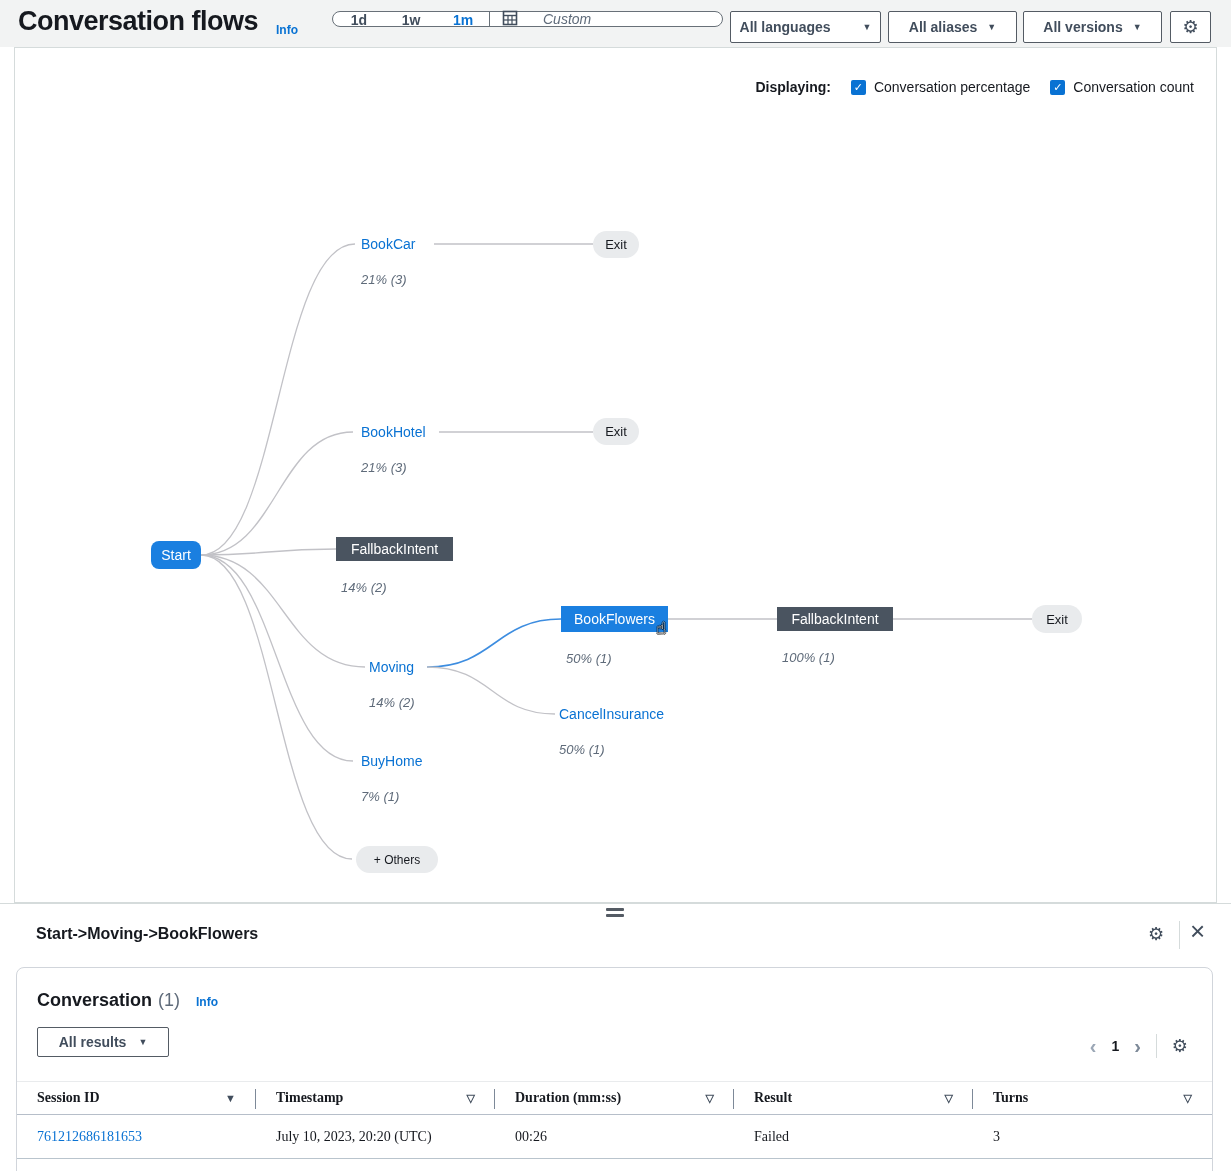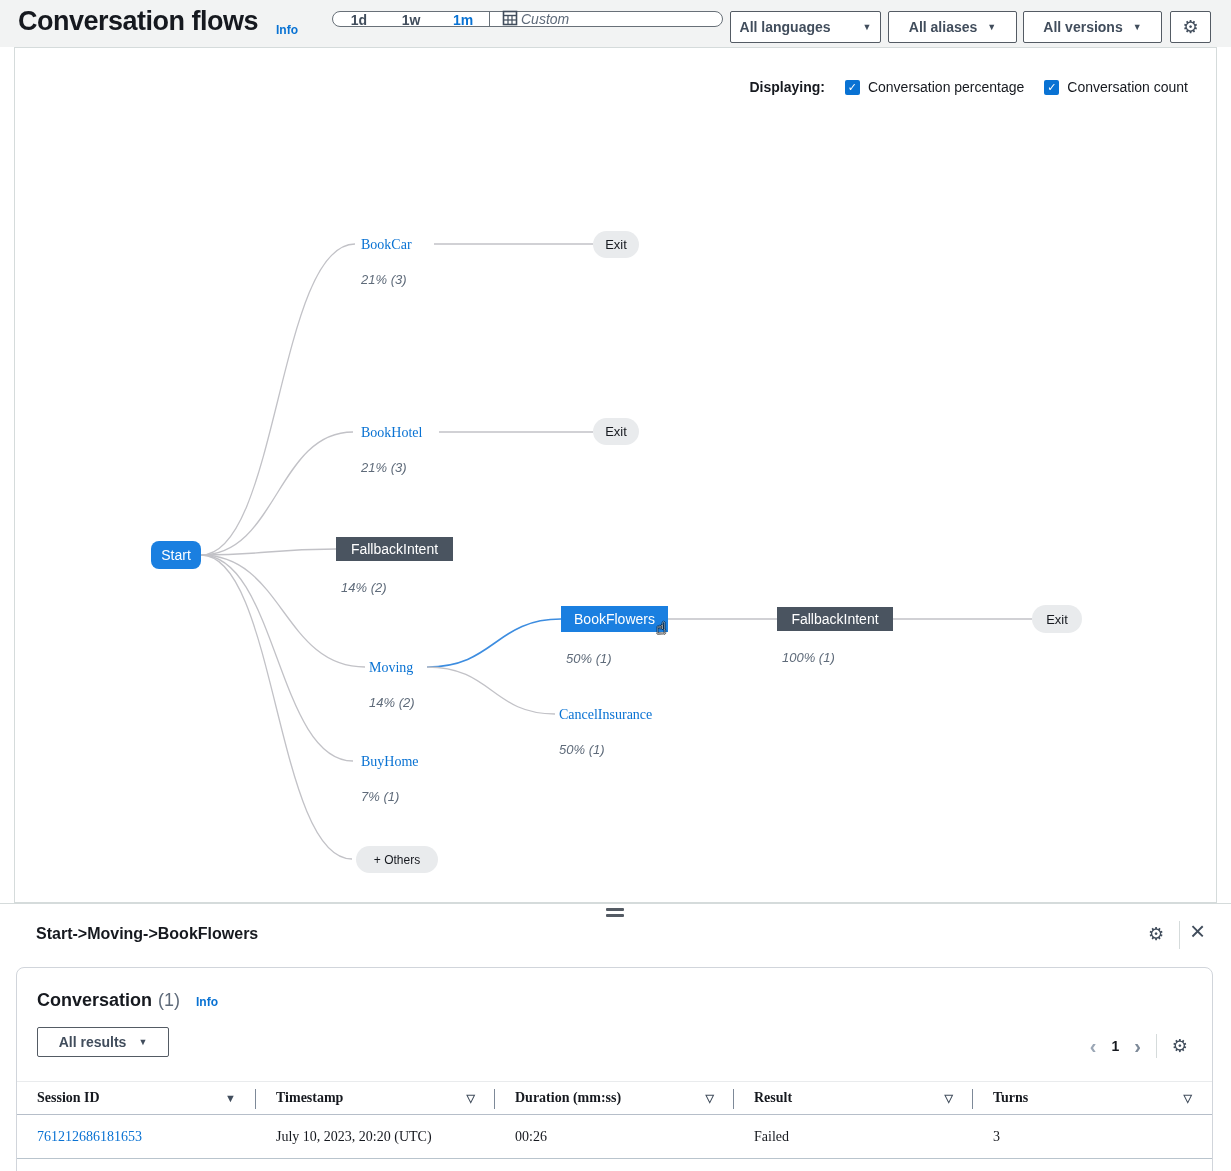--- a/index.html
+++ b/index.html
@@ -11,50 +11,50 @@
   .page-title { position:absolute; left:18px; top:6px; font-size:27px; font-weight:700; letter-spacing:-0.5px; color:#16191f; }
   .info-link { position:absolute; font-size:12px; font-weight:700; color:#0972d3; text-decoration:none; cursor:pointer; }
   .topbar .info-link { left:276px; top:23px; }
 
   .time-control { position:absolute; left:332px; top:11px; width:391px; height:16px; background:#fff;
     border:1px solid #687078; border-radius:10px; display:flex; align-items:center; }
   .time-opt { width:52px; height:100%; background:none; border:none; font-family:inherit;
     font-size:14px; font-weight:600; color:#414d5c; cursor:pointer; }
   .time-opt.selected { color:#0972d3; font-weight:700; }
   .tc-divider { width:1px; height:100%; background:#687078; }
-  .custom-range { display:flex; align-items:center; gap:3px; padding-left:12px; height:100%; border:none; background:none; cursor:pointer; flex:1; font-family:inherit; }
+  .custom-range { display:flex; align-items:center; gap:25px; padding-left:12px; height:100%; border:none; background:none; cursor:pointer; flex:1; font-family:inherit; }
   .custom-text { font-size:14px; font-style:italic; color:#5f6b7a; }
 
   .dd-btn { position:absolute; top:11px; height:32px; background:#fff; border:1px solid #545b64; border-radius:2px;
     display:flex; align-items:center; justify-content:center; gap:10px; font-family:inherit;
     font-size:14px; font-weight:700; color:#414d5c; cursor:pointer; }
   .caret { font-size:9px; color:#414d5c; }
   .icon-btn { position:absolute; top:11px; width:41px; height:32px; background:#fff; border:1px solid #545b64;
     border-radius:2px; display:flex; align-items:center; justify-content:center; cursor:pointer; }
   .gear-glyph { font-size:18px; color:#414d5c; line-height:1; }
 
   
   .flow-panel { position:absolute; left:14px; top:47px; width:1203px; height:856px; background:#fff; border:1px solid #d5dbdb; }
-  .displaying { position:absolute; top:31px; right:28px; display:flex; align-items:center; gap:20px; }
+  .displaying { position:absolute; top:31px; right:22px; display:flex; align-items:center; gap:20px; }
   .disp-label { font-size:14px; font-weight:700; color:#16191f; }
   .disp-opt { display:flex; align-items:center; gap:8px; cursor:pointer; }
   .checkbox { width:15px; height:15px; background:#0972d3; border-radius:2px; color:#fff; font-size:11px; font-weight:700;
     display:flex; align-items:center; justify-content:center; line-height:1; }
   .disp-opt-label { font-size:14px; color:#16191f; }
 
   svg.edges { position:absolute; left:0; top:0; }
   .edge { fill:none; stroke:#c2c2c7; stroke-width:1.3; }
   .edge-hl { fill:none; stroke:#3d8de0; stroke-width:1.6; }
 
   .node-box { position:absolute; display:flex; align-items:center; justify-content:center;
     color:#fff; font-size:14px; cursor:pointer; }
   .node-blue { background:#1a7fe0; }
   .node-dark { background:#4a5460; }
   .flow-label { position:absolute; }
-  .node-link { font-size:14px; color:#0972d3; text-decoration:none; cursor:pointer; display:inline-block;font-family:Liberation Serif, serif; }
+  .node-link { font-size:14px; color:#0972d3; text-decoration:none; cursor:pointer; display:inline-block; }
   .stat { font-size:13px; font-style:italic; color:#5f6b7a; margin-top:19px; }
   .flow-boxnode { position:absolute; }
   .flow-boxnode .node-box { position:relative; }
   .flow-boxnode .stat { margin-left:5px; }
   .exit-pill { position:absolute; background:#e9ebed; border-radius:14px; display:flex; align-items:center; justify-content:center;
     font-size:13px; color:#16191f; cursor:pointer; }
   .others-pill { position:absolute; left:341px; top:798px; width:82px; height:27px; background:#e9ebed; border-radius:14px;
     display:flex; align-items:center; justify-content:center; font-size:12px; color:#16191f; cursor:pointer; }
   .hand-cursor { position:absolute; left:641px; top:570px; font-size:17px; color:#fff;
     text-shadow:0 0 1px #000,1px 0 #000,-1px 0 #000,0 1px #000,0 -1px #000; }

